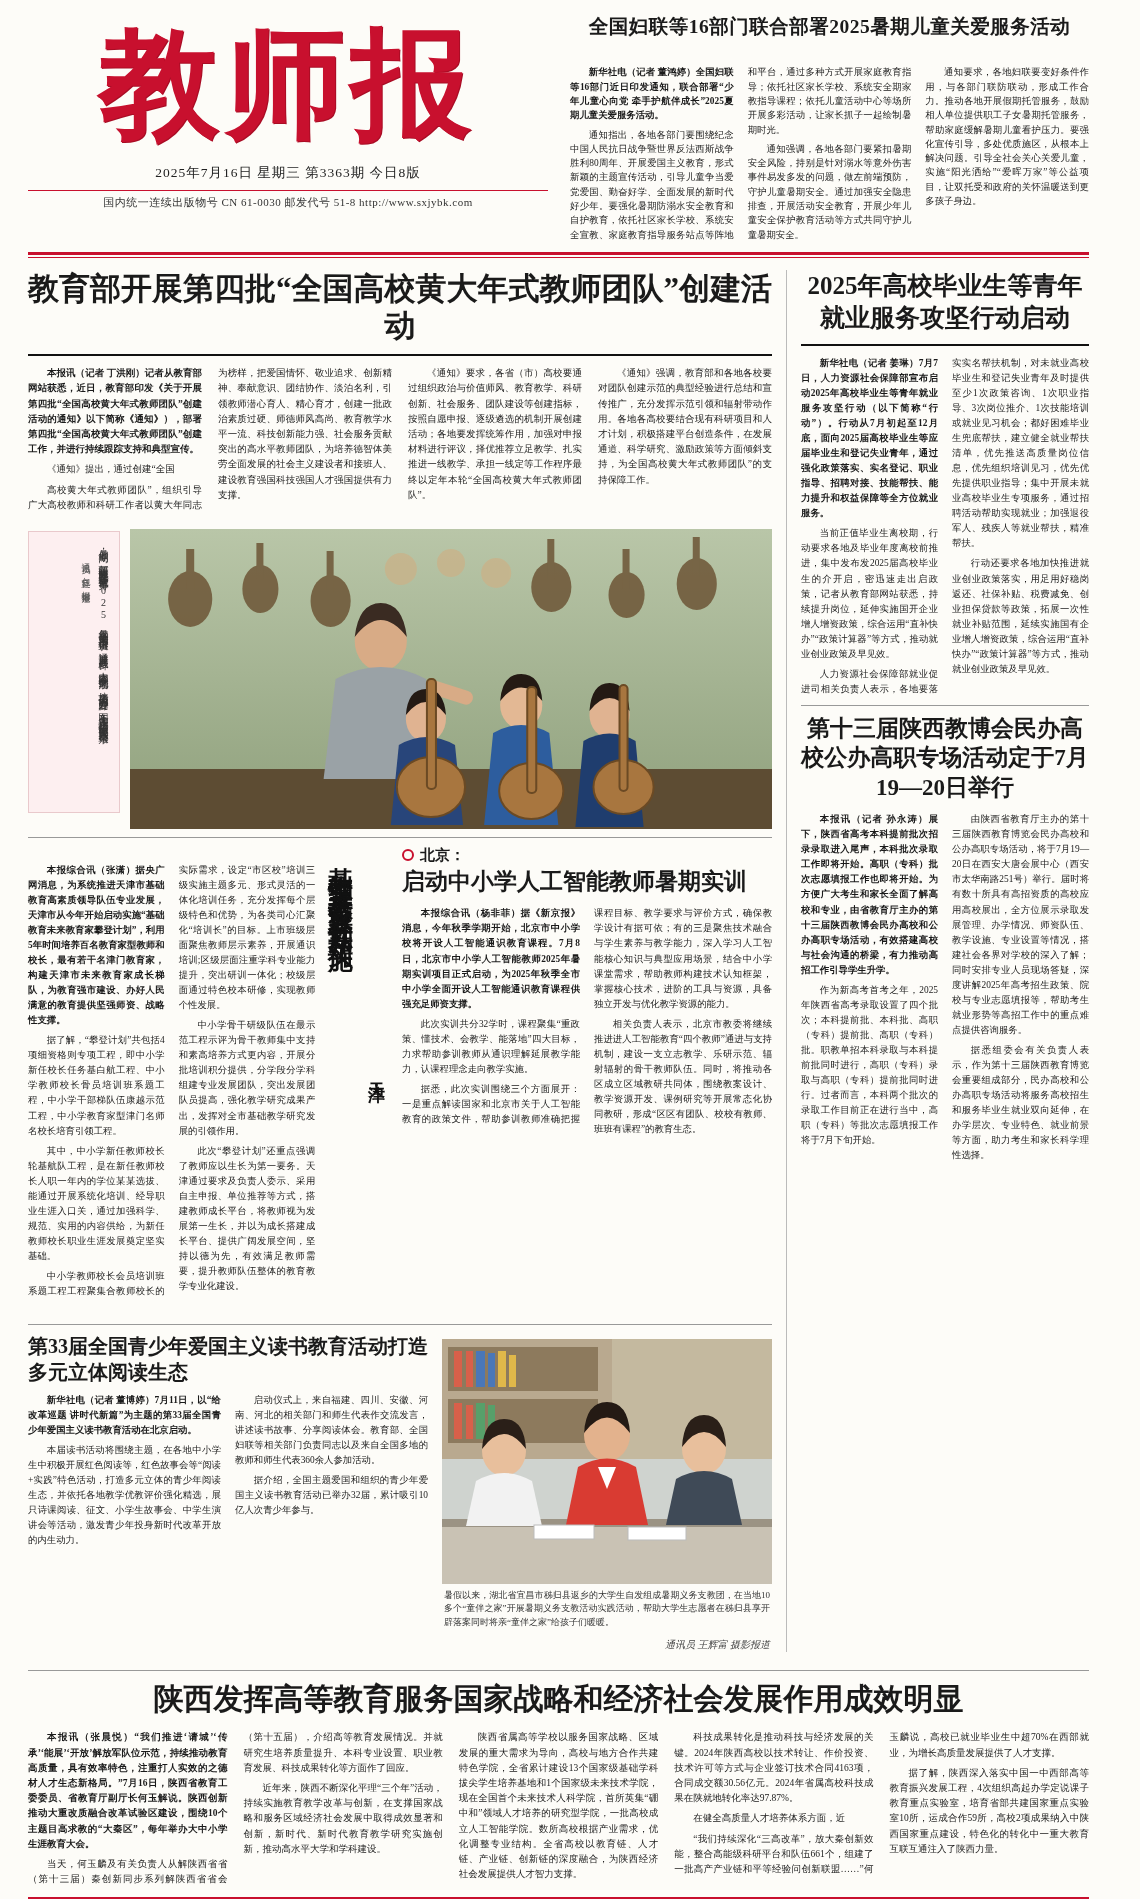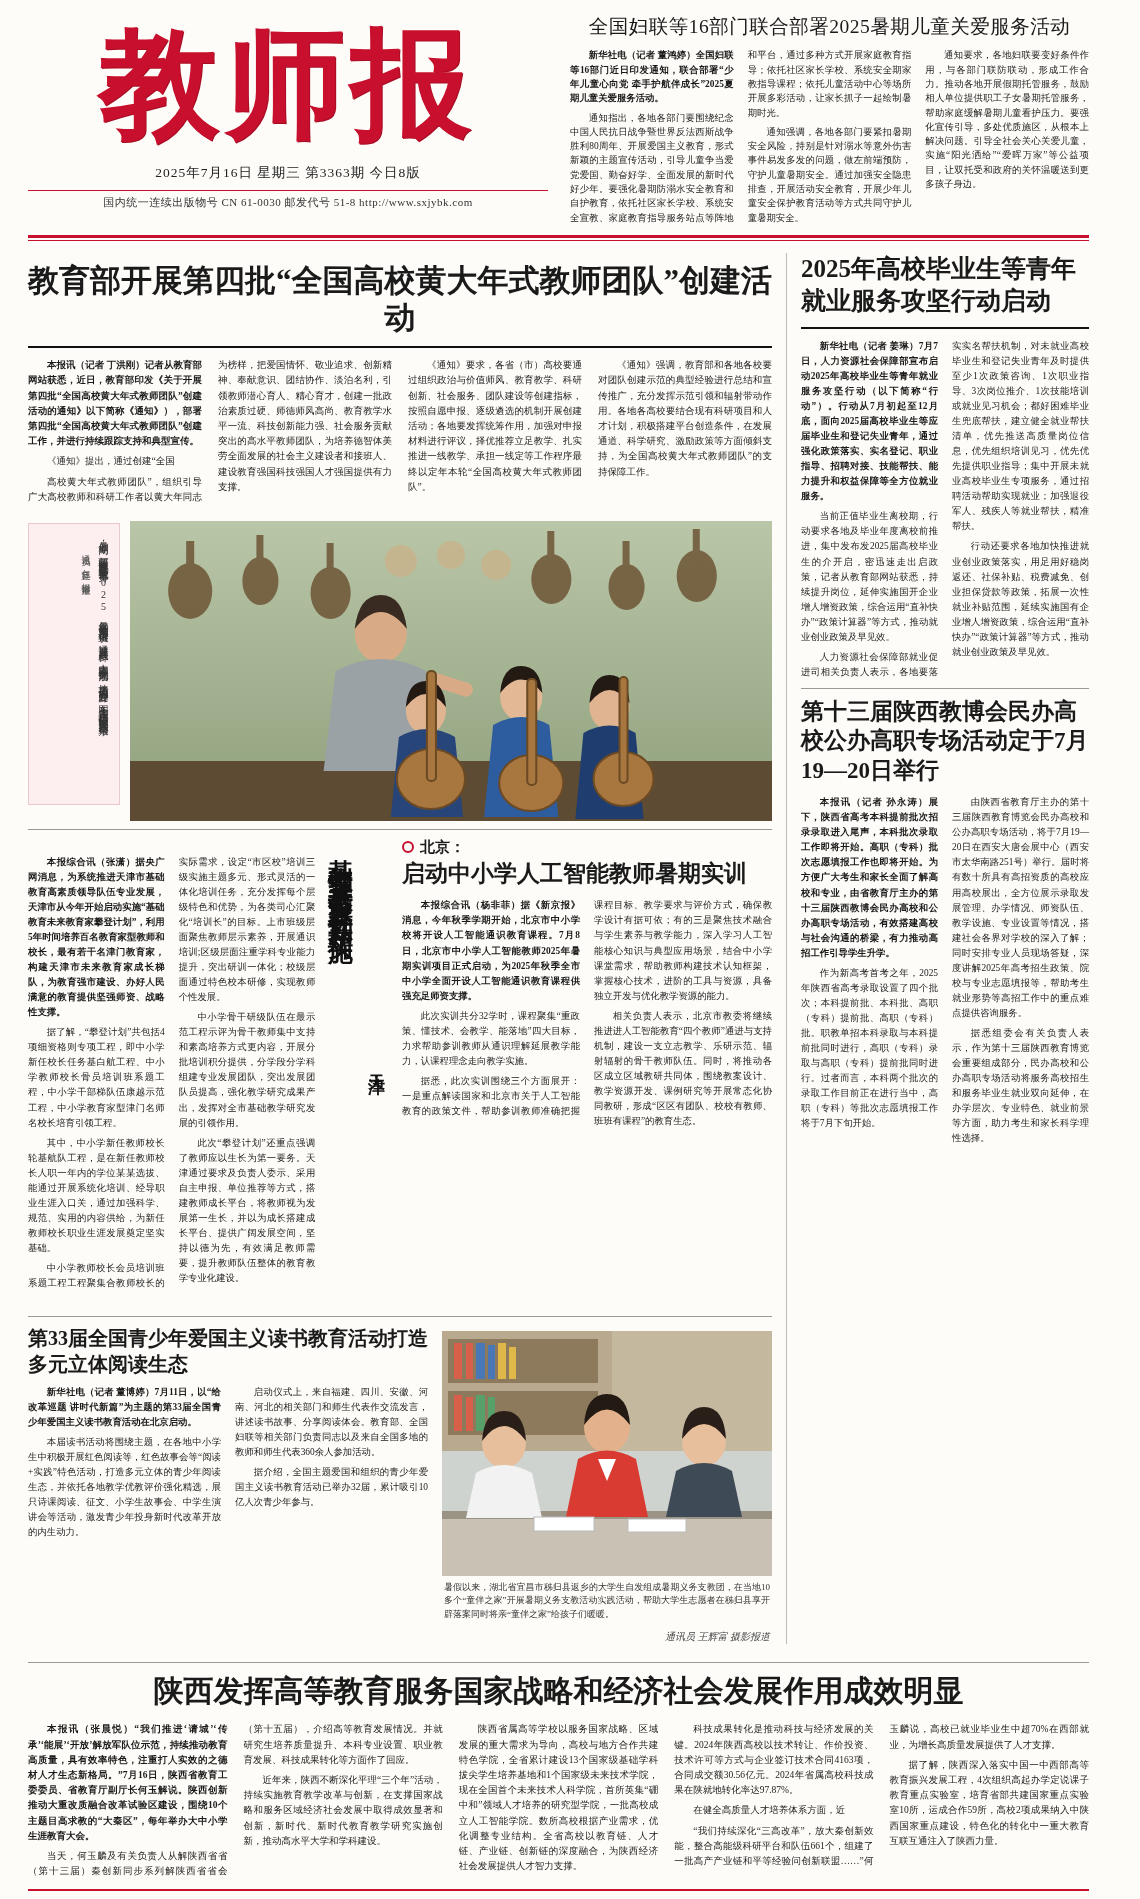--- a/index.html
+++ b/index.html
@@ -25,42 +25,42 @@
     text-shadow:1px 1px 0 #a90d25;
   }
   .mast-line{
     margin-top:18px;text-align:center;font-size:13.5px;color:#222;letter-spacing:1px;
   }
   .mast-rule{border:0;border-top:1px solid #c8102e;margin:8px 0 4px 0;}
   .mast-line2{text-align:center;font-size:11px;color:#333;letter-spacing:.5px;}
 
   .mast-right{flex:1;padding-left:22px;border-left:0;}
   .mr-title{
-    font-size:19.5px;font-weight:normal;letter-spacing:.5px;line-height:1.35;
-    text-align:center;margin-bottom:8px;
+    font-size:19.5px;font-weight:bold;letter-spacing:.5px;line-height:1.35;
+    text-align:center;margin-bottom:25px;
   }
   .mr-cols{column-count:3;column-gap:14px;font-size:9.4px;line-height:1.52;text-align:justify;}
   .mr-cols p{margin:0 0 5px 0;text-indent:2em;}
   .lead{font-weight:bold;}
 
   
   .thickrule{height:3px;background:#c8102e;margin:10px 28px 0 28px;}
   .thinrule{height:1px;background:#c8102e;margin:2px 28px 0 28px;}
 
   
   .body{display:flex;padding:12px 28px 0 28px;box-sizing:border-box;gap:14px;}
   .colL{width:744px;flex:0 0 744px;}
   .colR{flex:1;border-left:1px solid #bbb;padding-left:14px;}
 
   h1.headline{
-    font-size:31px;font-weight:bold;line-height:1.2;margin:9px 0 10px 0;
+    font-size:31px;font-weight:bold;line-height:1.2;margin:0 0 10px 0;
     letter-spacing:0px;text-align:center;
   }
   h2.headline2{
-    font-size:25px;font-weight:bold;line-height:1.28;margin:0 0 10px 0;text-align:left;
+    font-size:25px;font-weight:bold;line-height:1.28;margin:0 0 10px 0;text-align:center;
   }
   h3.headline3{
     font-size:22px;font-weight:bold;line-height:1.3;margin:0 0 8px 0;text-align:center;
   }
   .rule-b{height:2px;background:#111;margin:4px 0 10px 0;}
   .rule-thin{height:1px;background:#999;margin:8px 0;}
 
   .cols4{column-count:4;column-gap:16px;font-size:9.5px;line-height:1.6;text-align:justify;}
   .cols2{column-count:2;column-gap:14px;font-size:9.4px;line-height:1.6;text-align:justify;}
   .cols4 p,.cols3 p,.cols2 p,.cols1 p{margin:0 0 5px 0;text-indent:2em;}

